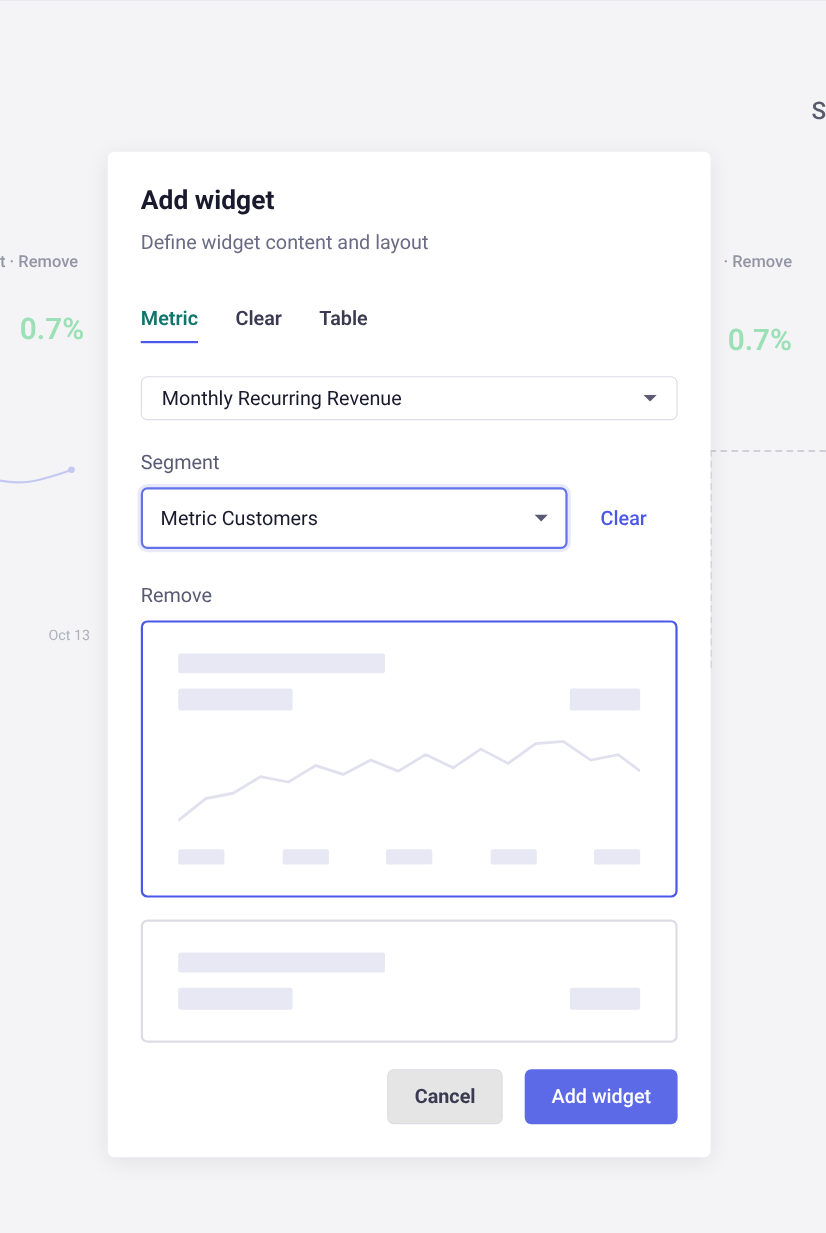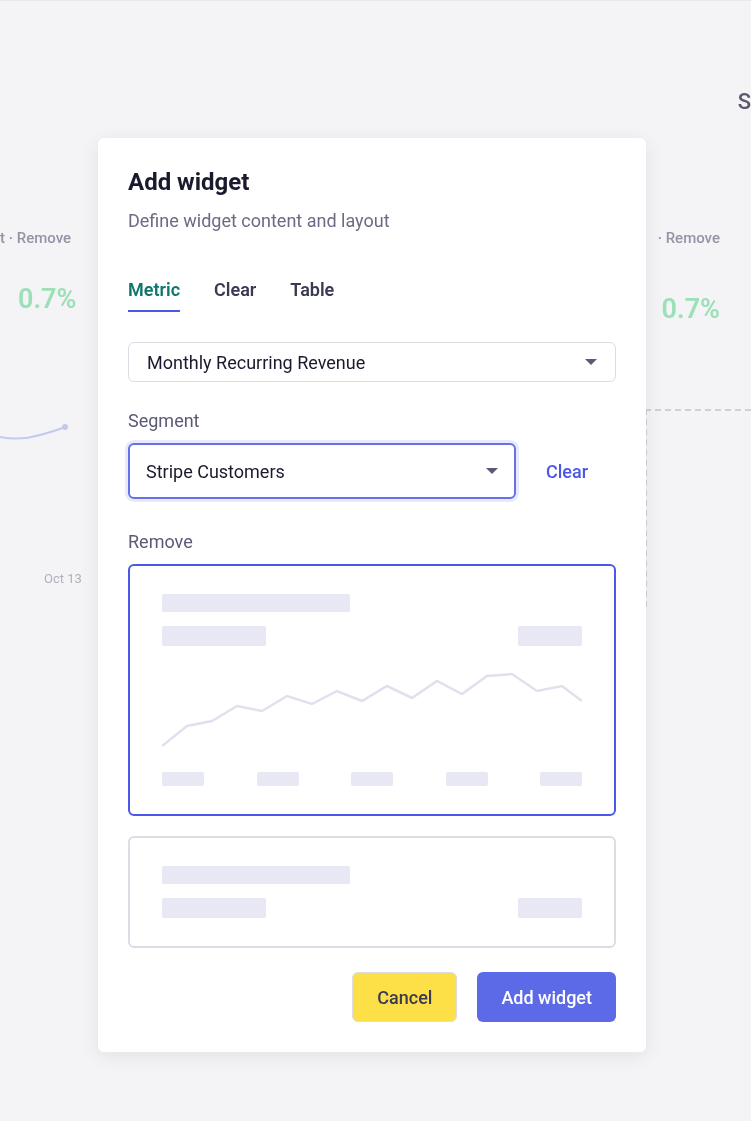--- a/index.html
+++ b/index.html
@@ -224,23 +224,24 @@
       padding: 0 24px;
       border-radius: 6px;
       font-size: 18px;
       font-weight: 500;
       cursor: pointer;
       display: flex;
       align-items: center;
       justify-content: center;
     }
     .btn-cancel {
-      background: #fde047;
+      background: #e5e5e5;
       border: 1px solid #dcdce5;
       color: #3a3a52;
+      font-weight: bold;
     }
     .btn-primary {
       background: #5d6ae8;
       border: none;
       color: #fff;
     }
   </style>
 </head>
 <body>
 
@@ -269,21 +270,21 @@
   </div>
 
   <div class="select-field">
     <span>Monthly Recurring Revenue</span>
     <span class="chevron"></span>
   </div>
 
   <div class="field-label">Segment</div>
   <div class="segment-row">
     <div class="segment-select">
-      <span>Stripe Customers</span>
+      <span>Metric Customers</span>
       <span class="chevron"></span>
     </div>
     <div class="clear-link">Clear</div>
   </div>
 
   <div class="field-label">Remove</div>
 
   <div class="layout-option selected">
     <div class="skel-bar" style="width:188px;height:18px;margin-bottom:14px;"></div>
     <div class="skel-row2">

